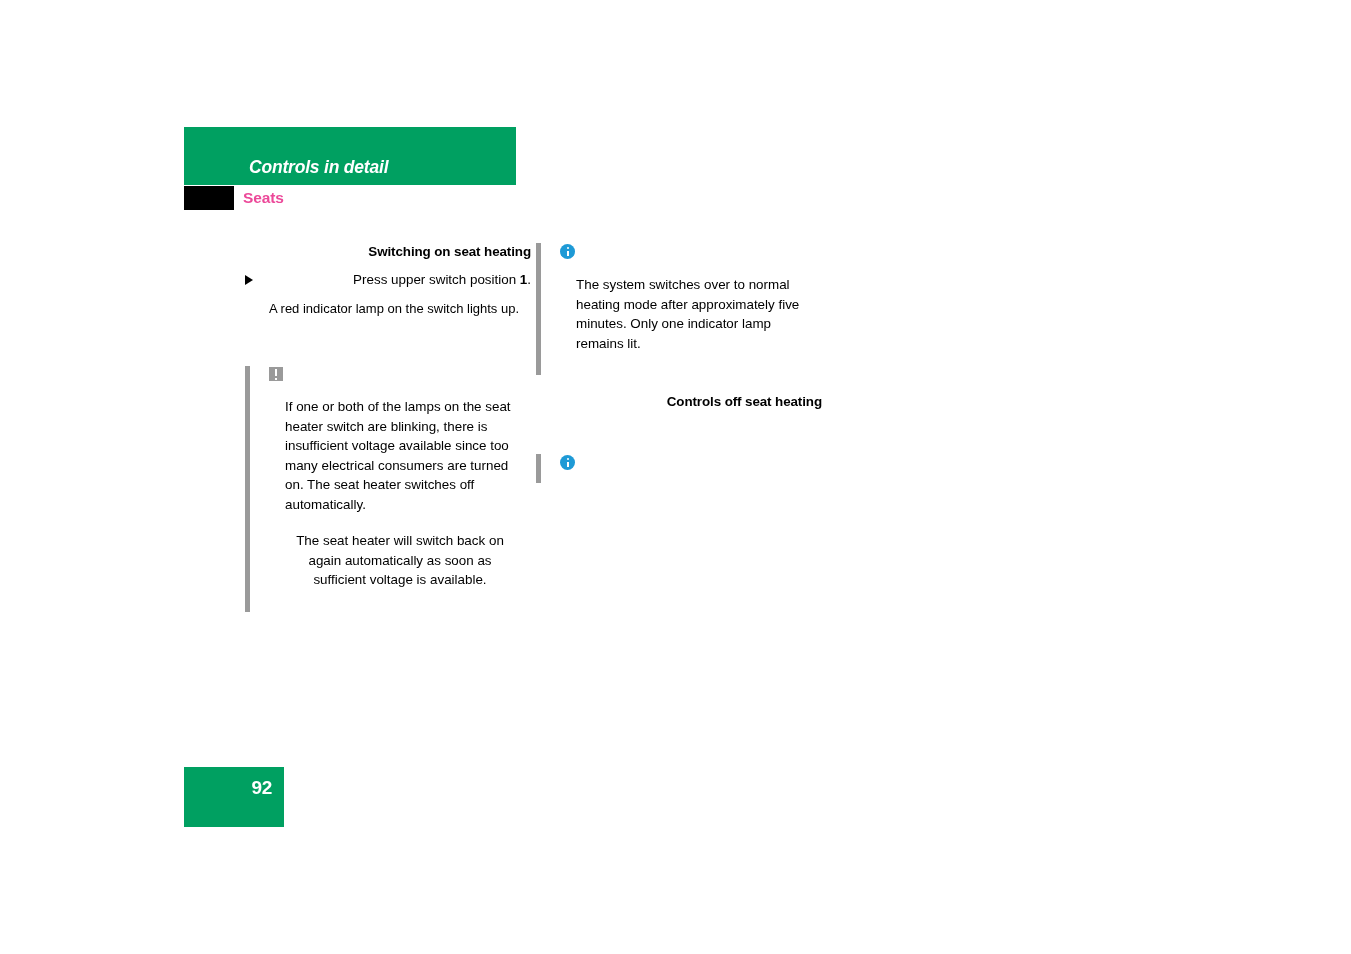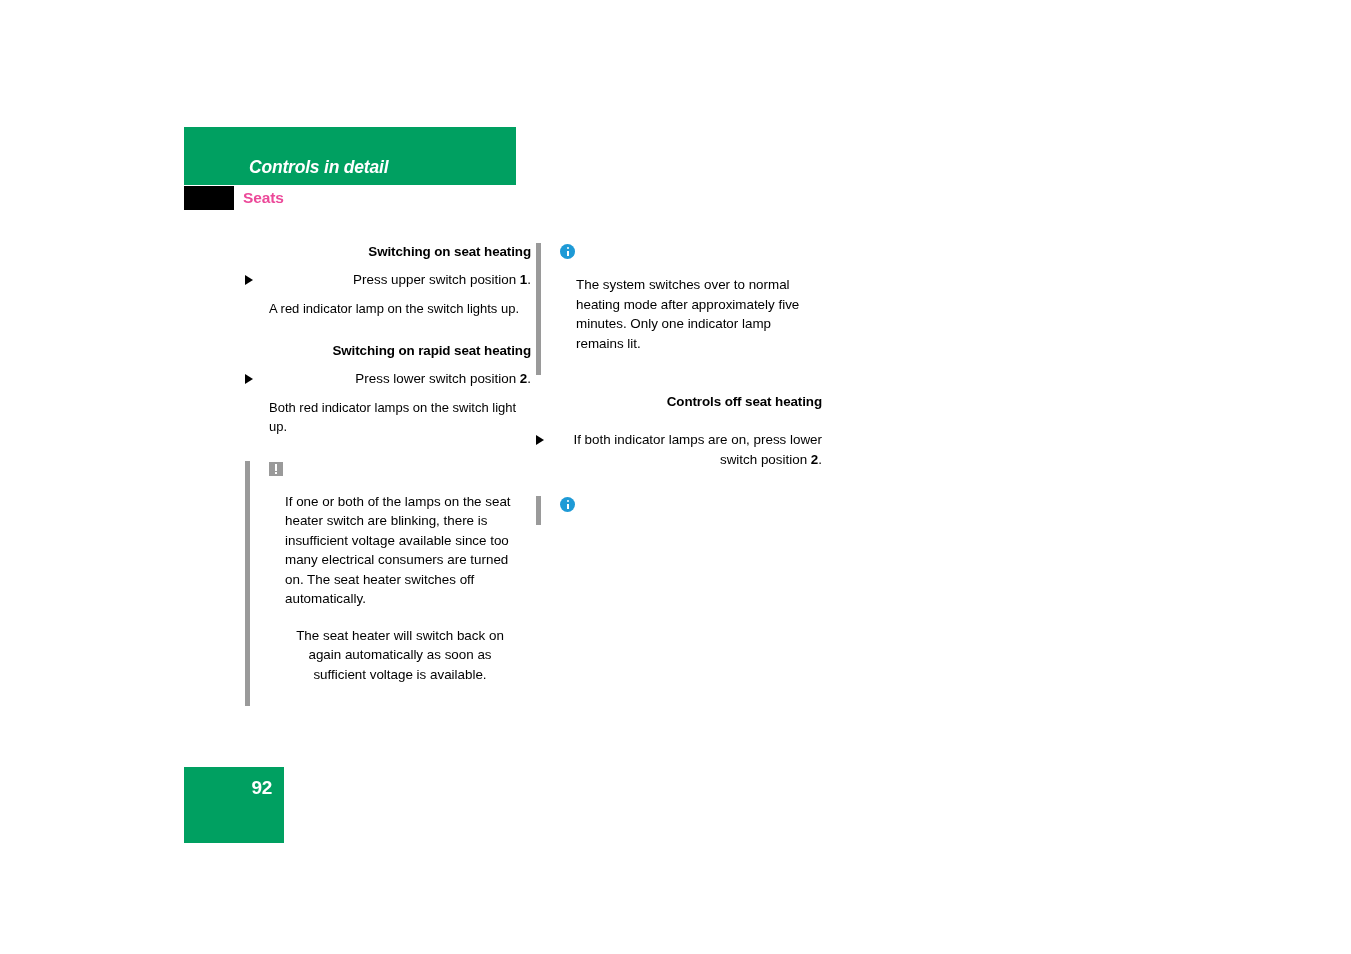--- a/index.html
+++ b/index.html
@@ -180,21 +180,21 @@
     width: 2px; height: 5.5px;
     background: #ffffff;
   }
 
   
   .footer-band {
     position: absolute;
     left: 184px;
     top: 767px;
     width: 100px;
-    height: 76px;
+    height: 60px;
     background: #00a061;
   }
   .page-number {
     position: absolute;
     right: 12px;
     top: 10px;
     font-size: 19px;
     font-weight: bold;
     color: #ffffff;
     letter-spacing: -0.3px;
@@ -223,30 +223,20 @@
       <div class="bullet-item">
         <span class="tri"></span>
         <span>Press upper switch position </span><span class="b">1</span><span>.</span>
       </div>
 
       <div class="sub-para">A red indicator lamp on the switch lights up.</div>
     </div>
 
     <div class="spacer-24"></div>
 
-    <div>
-      <div class="sub-head">Switching on rapid seat heating</div>
-
-      <div class="bullet-item">
-        <span class="tri"></span>
-        <span>Press lower switch position </span><span class="b">2</span><span>.</span>
-      </div>
-
-      <div class="sub-para">Both red indicator lamps on the switch light up.</div>
-    </div>
 
     <div class="spacer-24"></div>
 
     <div class="note">
       <div class="rule"></div>
       <div class="note-body">
         <span class="icon-warn"></span>
         <p>If one or both of the lamps on the seat heater switch are blinking, there is insufficient voltage available since too many electrical consumers are turned on. The seat heater switches off automatically.</p>
         <p>The seat heater will switch back on again automatically as soon as sufficient voltage is available.</p>
       </div>
@@ -265,24 +255,20 @@
     </div>
 
     <div class="spacer-18"></div>
 
     <div>
       <div class="sub-head">Controls off seat heating</div>
 
 
       <div class="spacer-10"></div>
 
-      <div class="bullet-item">
-        <span class="tri"></span>
-        <span>If both indicator lamps are on, press lower switch position </span><span class="b">2</span><span>.</span>
-      </div>
     </div>
 
     <div class="spacer-24"></div>
 
     <div class="note">
       <div class="rule"></div>
       <div class="note-body">
         <span class="icon-info"></span>
       </div>
     </div>

